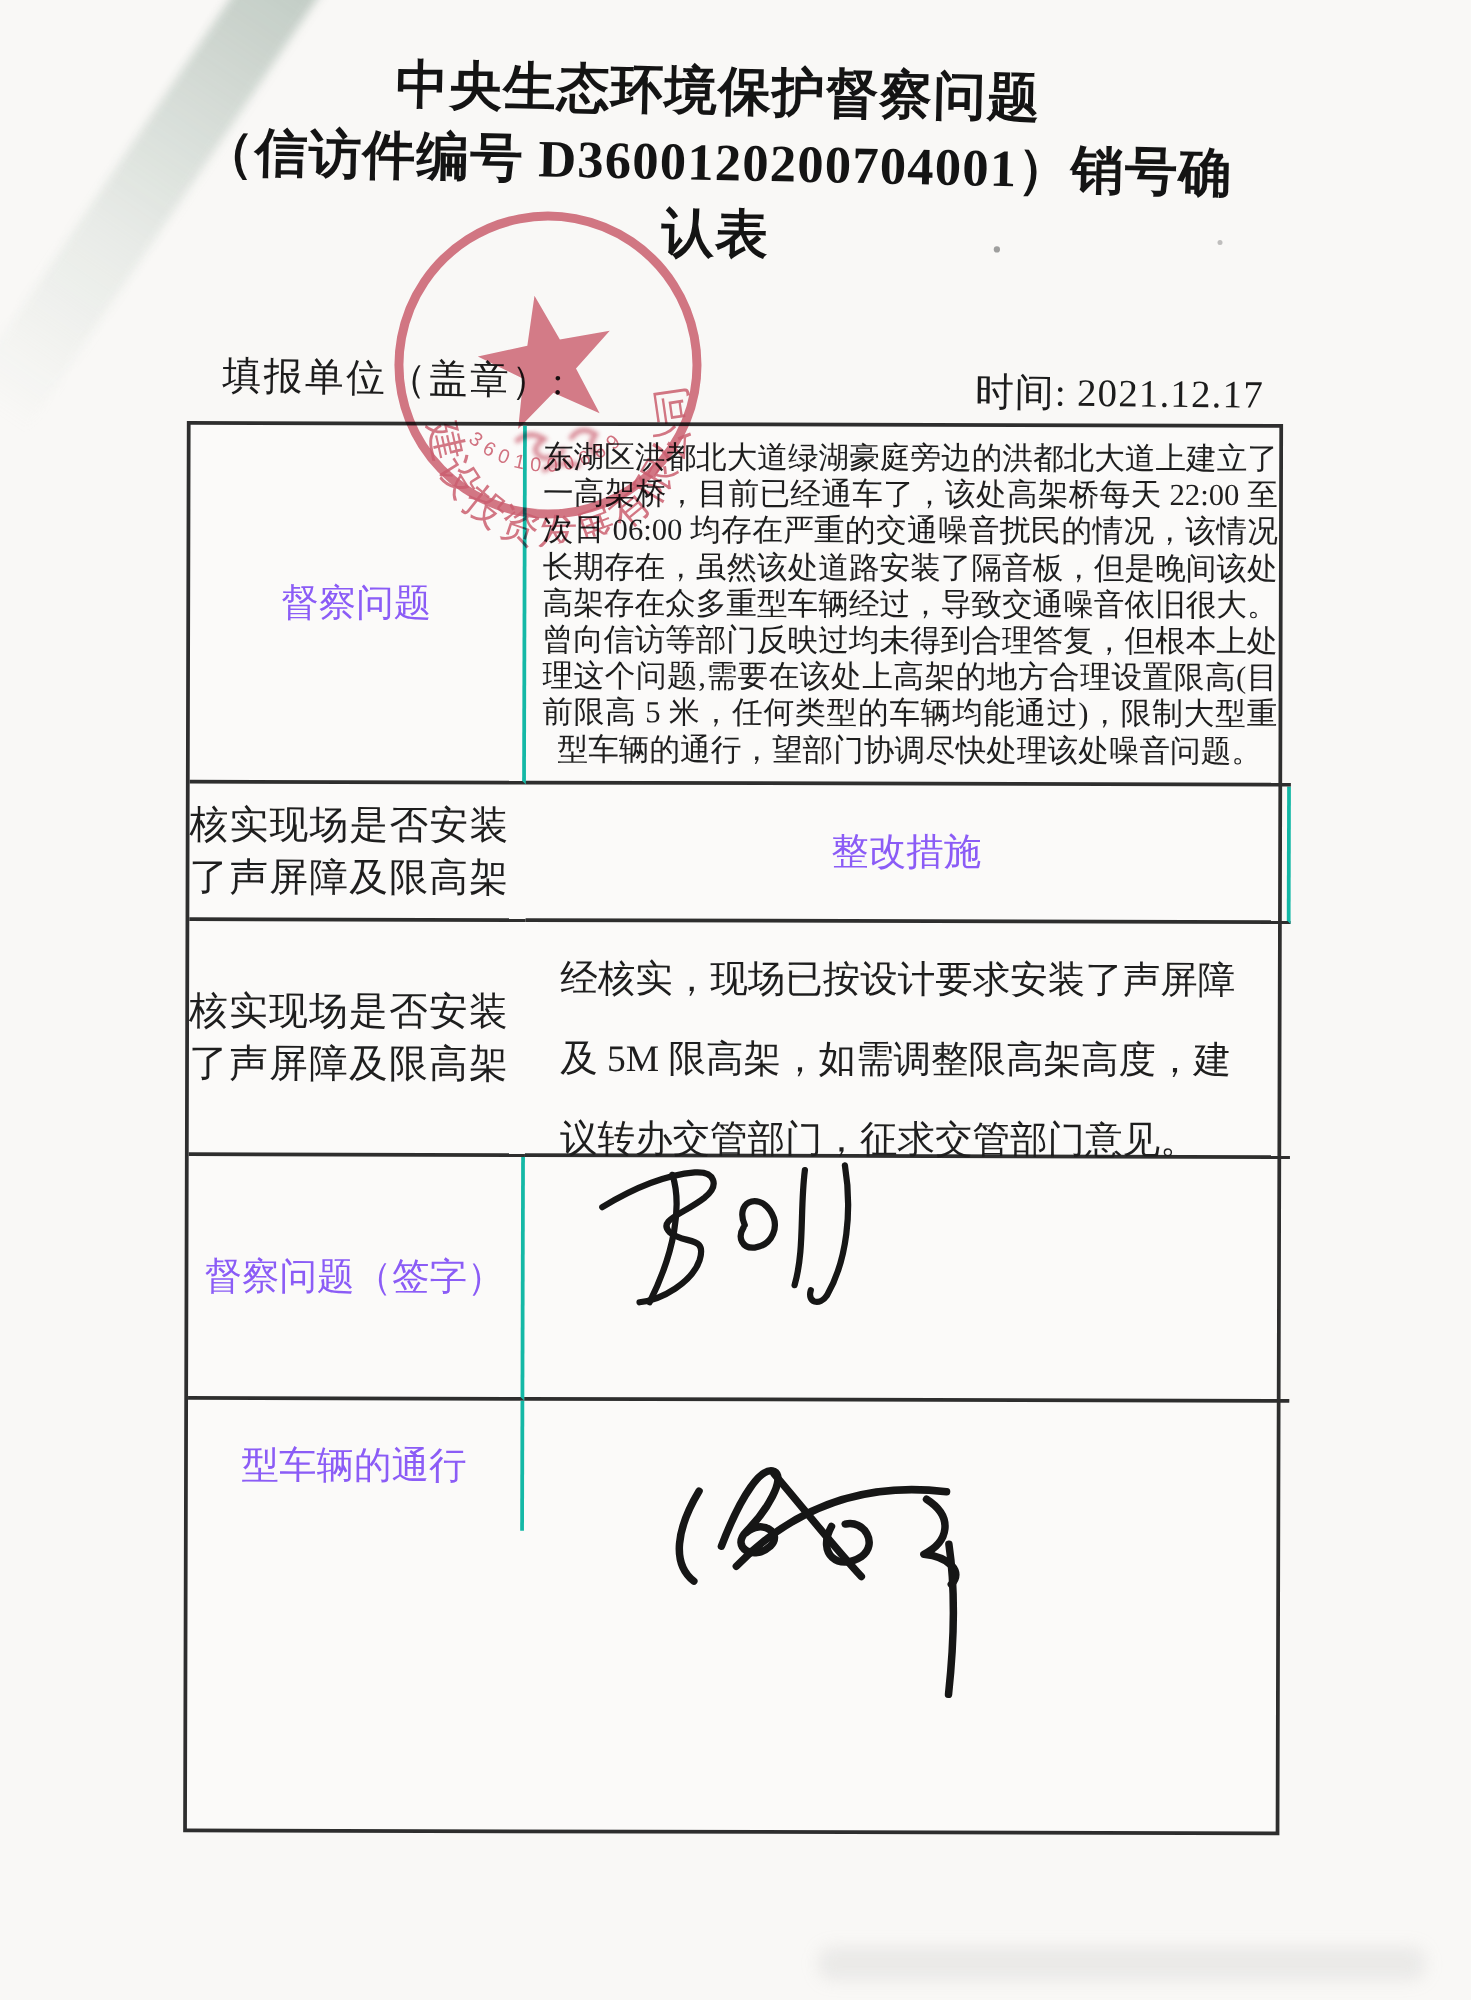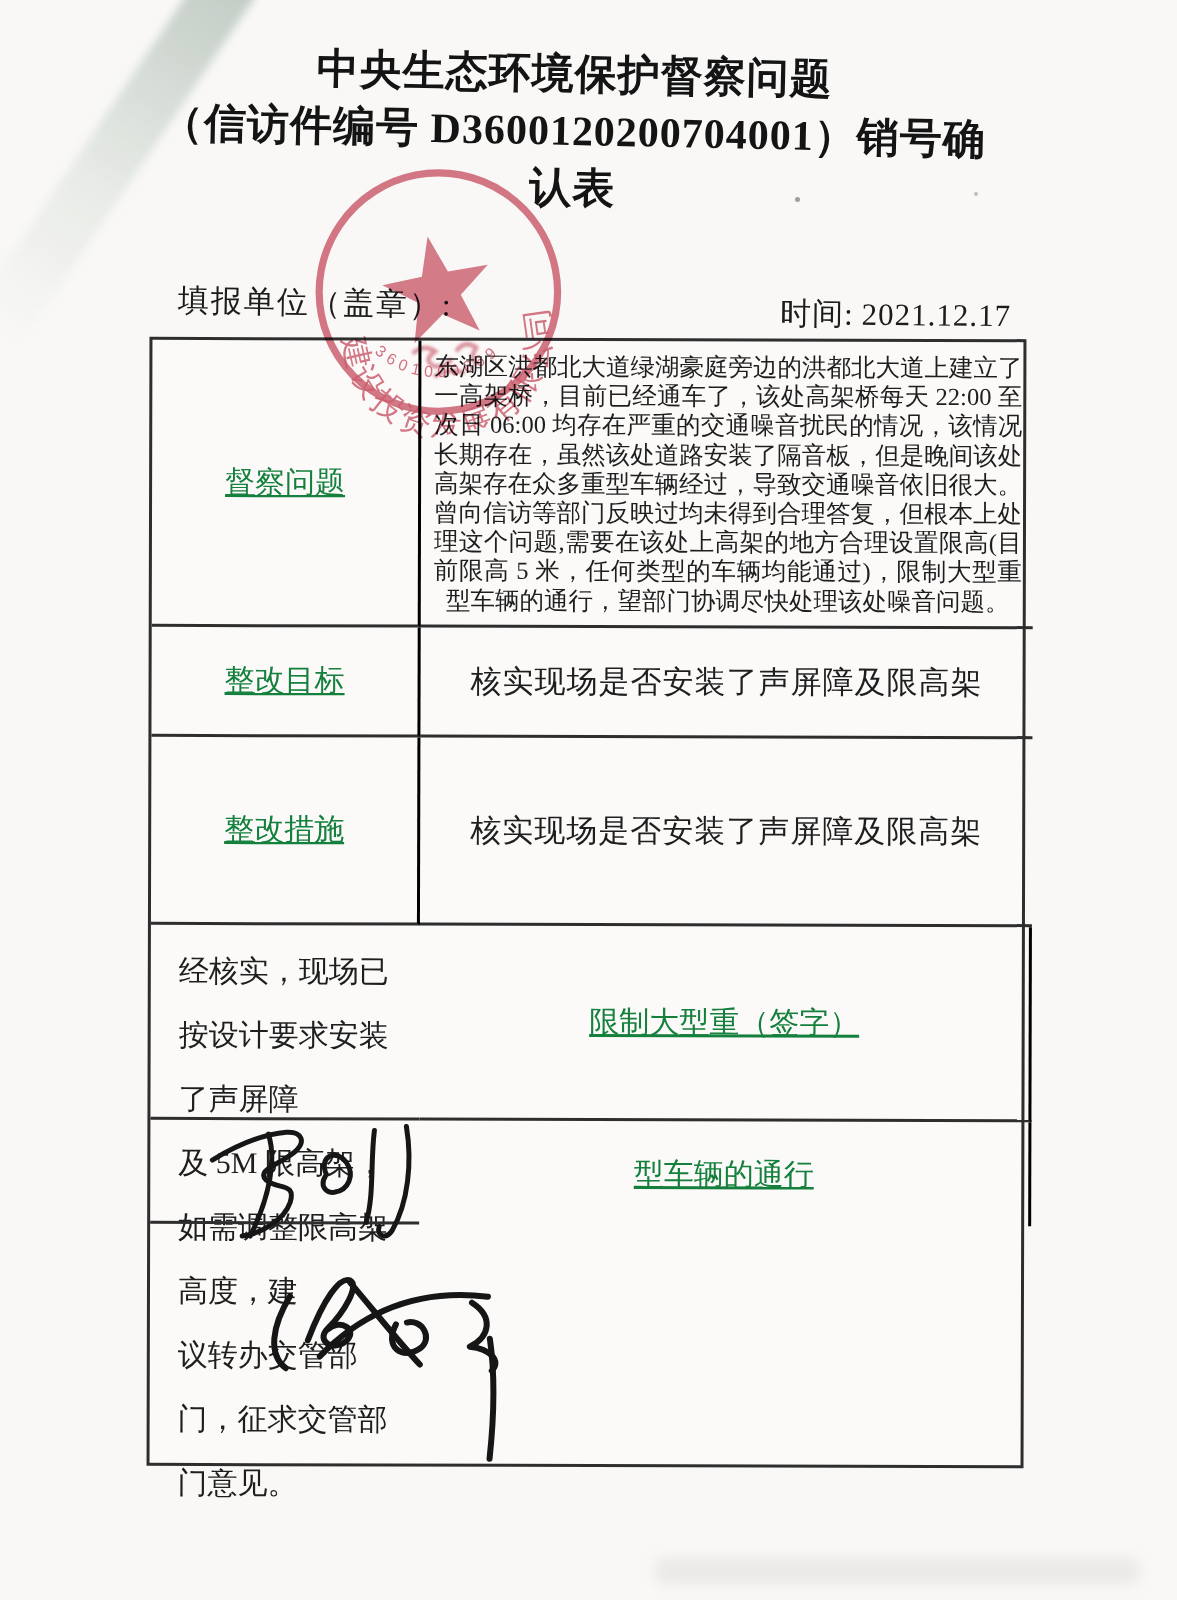--- a/index.html
+++ b/index.html
@@ -43,23 +43,23 @@
   
   .tbl {
     position:absolute; left:148px; top:338px; width:877px; height:1129px;
     display:grid; grid-template-columns:269px 1fr;
     grid-template-rows:287px 110px 188px 195px 104px auto;
     border:3px solid #2e2e2e; box-sizing:border-box;
     background:rgba(255,255,255,.35);
     transform:rotate(0.15deg);
   }
   .cell { box-sizing:border-box; }
-  .lc { border-right:3px solid #000000; display:flex; flex-direction:column;
-        align-items:center; justify-content:center; font-size:30px; color:#15803d;
-        text-align:center;text-decoration:underline; }
+  .lc { border-right:3px solid #14b8a6; display:flex; flex-direction:column;
+        align-items:center; justify-content:center; font-size:30px; color:#8b5cf6;
+        text-align:center; }
   .bb { border-bottom:3px solid #2e2e2e; }
   .cc { position:relative; color:#1e1e1e; }
 
   
   .problem { padding:11px 11px 0 13px; font-size:24.5px; line-height:29.2px; }
   .problem .ln { text-align:justify; text-align-last:justify; white-space:nowrap; }
   .problem .ln.last { text-align:center; text-align-last:center; }
 
   
   .center-line { display:flex; align-items:center; justify-content:center;
@@ -115,39 +115,38 @@
         <div class="ln">次日 06:00 均存在严重的交通噪音扰民的情况，该情况</div>
         <div class="ln">长期存在，虽然该处道路安装了隔音板，但是晚间该处</div>
         <div class="ln">高架存在众多重型车辆经过，导致交通噪音依旧很大。</div>
         <div class="ln">曾向信访等部门反映过均未得到合理答复，但根本上处</div>
         <div class="ln">理这个问题,需要在该处上高架的地方合理设置限高(目</div>
         <div class="ln">前限高 5 米，任何类型的车辆均能通过)，限制大型重</div>
         <div class="ln last">型车辆的通行，望部门协调尽快处理该处噪音问题。</div>
       </div>
     </div>
 
-    <div class="cell lc bb">整改目标</div>
     <div class="cell cc bb">
       <div class="center-line">核实现场是否安装了声屏障及限高架</div>
     </div>
 
     <div class="cell lc bb">整改措施</div>
     <div class="cell cc bb">
       <div class="center-line">核实现场是否安装了声屏障及限高架</div>
     </div>
 
     <div class="cell cc bb">
       <div class="complete">
         <div>经核实，现场已按设计要求安装了声屏障</div>
         <div>及 5M 限高架，如需调整限高架高度，建</div>
         <div>议转办交管部门，征求交管部门意见。</div>
       </div>
     </div>
 
-    <div class="cell lc bb">限制大型重（签字）</div>
+    <div class="cell lc bb">督察问题（签字）</div>
     <div class="cell cc bb" style="overflow:visible;">
       <svg class="sig" style="left:48px; top:-2px;" width="260" height="122" viewBox="0 0 260 122">
         <path d="M14,42 C40,26 66,16 88,14 C104,13 108,24 96,34 C78,48 58,52 68,62 C80,72 98,64 92,84 C86,102 62,116 44,118"></path>
         <path d="M70,16 C78,40 72,78 52,118"></path>
         <path d="M128,56 C120,38 138,30 148,44 C157,57 150,72 136,74 C126,75 122,66 127,58"></path>
         <path d="M176,12 C172,44 176,76 168,104"></path>
         <path d="M208,8 C214,44 210,84 194,112 C188,121 178,118 181,108"></path>
       </svg>
     </div>
 

